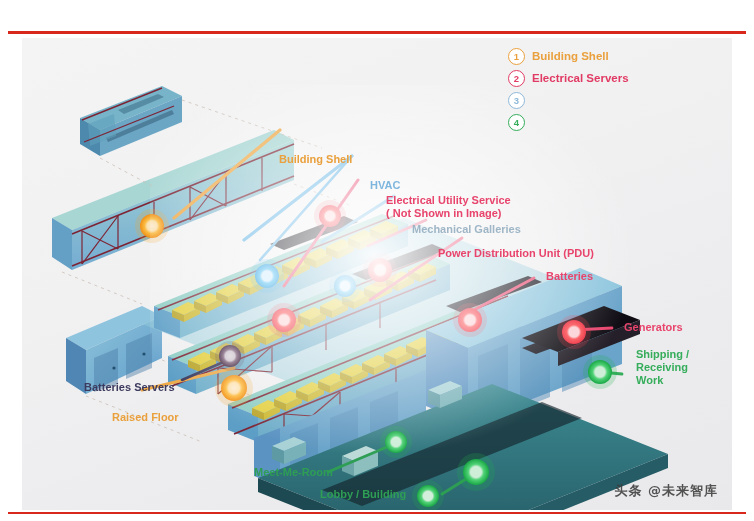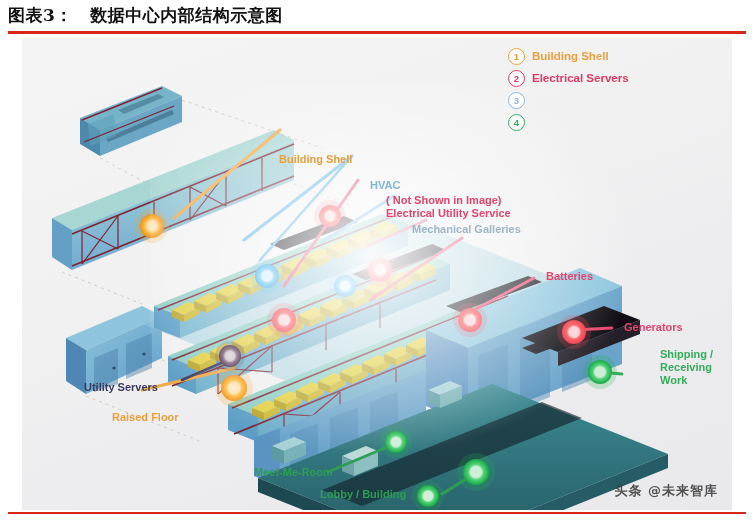--- a/index.html
+++ b/index.html
@@ -59,23 +59,20 @@
     font-size:13px;font-weight:bold;color:#3d3d3d;
     font-family:"DejaVu Sans","Liberation Sans",sans-serif;
     opacity:.88;letter-spacing:1px;white-space:nowrap;
   }
 </style>
 </head>
 <body>
 
 <div id="root">
 
-  <div class="header">
-    <div class="header-title">图表3：　数据中心内部结构示意图</div>
-  </div>
   <div class="rule-top"></div>
   <div class="rule-bottom"></div>
 
   <div class="panel">
 
     <svg class="art" viewBox="0 0 710 472">
       <defs>
         <linearGradient id="gWall" x1="0" y1="0" x2="0" y2="1">
           <stop offset="0%" stop-color="#9fd3d0"></stop>
           <stop offset="100%" stop-color="#6aa6cf"></stop>
@@ -418,39 +415,40 @@
       <div class="legend-row" style="color:#35ad5b">
         <span class="legend-num">4</span>
       </div>
     </div>
 
     <div class="lbl" style="left:257px;top:115px;color:#eaa03c">Building Shell</div>
 
     <div class="lbl" style="left:348px;top:141px;color:#7fb6de">HVAC</div>
 
     <div class="lbl multi" style="left:364px;top:156px;color:#e8446c;width:180px;">
+      <div>Electrical Utility Service</div>
       <div>( Not Shown in Image)</div>
-      <div>Electrical Utility Service</div>
     </div>
 
     <div class="lbl" style="left:390px;top:185px;color:#9fb6c6">Mechanical Galleries</div>
 
+    <div class="lbl" style="left:416px;top:209px;color:#e8446c">Power Distribution Unit (PDU)</div>
 
 
     <div class="lbl" style="left:524px;top:232px;color:#e8446c">Batteries</div>
 
     <div class="lbl" style="left:602px;top:283px;color:#e8446c">Generators</div>
 
-    <div class="lbl multi" style="left:614px;top:310px;color:#35ad5b;width:78px;margin-left:24px;">
+    <div class="lbl multi" style="left:614px;top:310px;color:#35ad5b;width:78px;">
       <div>Shipping /</div>
       <div>Receiving</div>
       <div>Work</div>
     </div>
 
-    <div class="lbl" style="left:62px;top:343px;color:#3c3a5e">Utility Servers</div>
+    <div class="lbl" style="left:62px;top:343px;color:#3c3a5e">Batteries Servers</div>
 
     <div class="lbl" style="left:90px;top:373px;color:#eaa03c">Raised Floor</div>
 
     <div class="lbl" style="left:232px;top:428px;color:#2e9e54">Meet-Me-Room</div>
 
     <div class="lbl" style="left:298px;top:450px;color:#2e9e54">Lobby / Building</div>
 
     <div class="watermark">头条 @未来智库</div>
   </div>
 </div>

